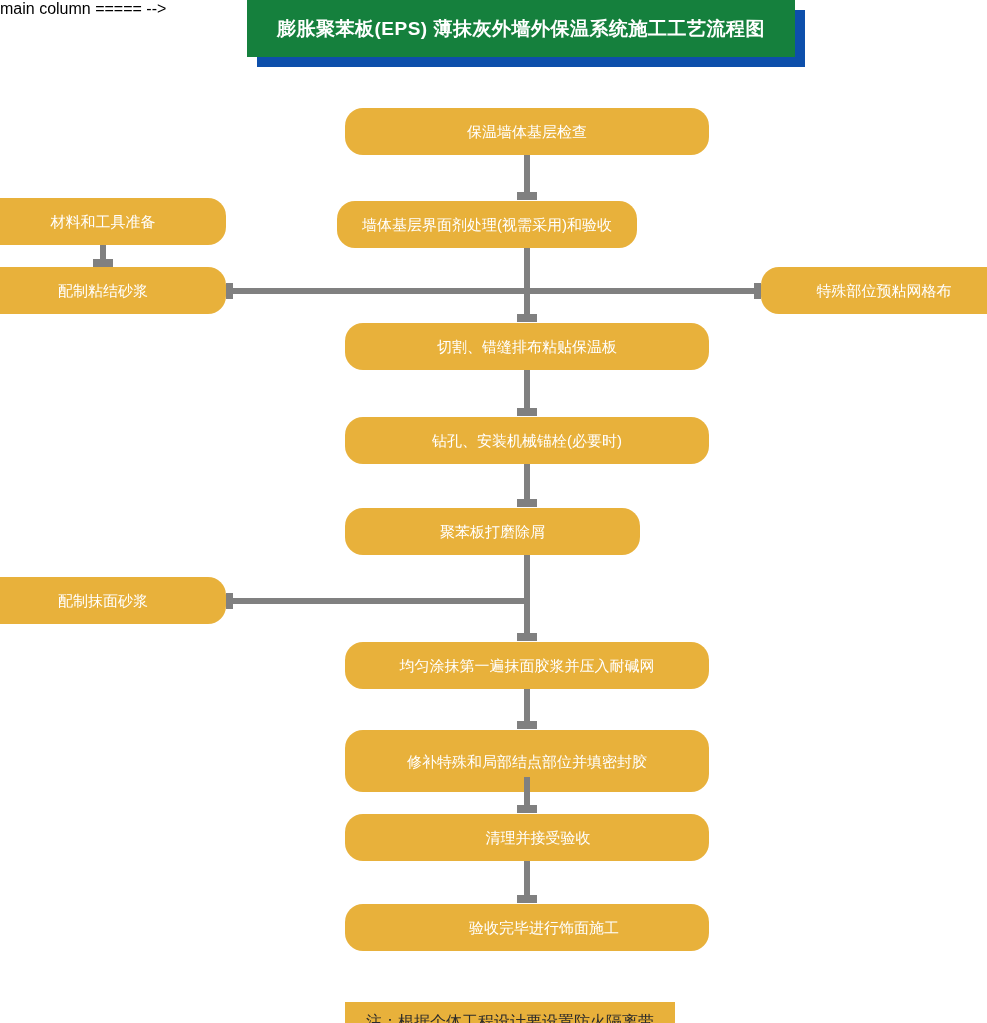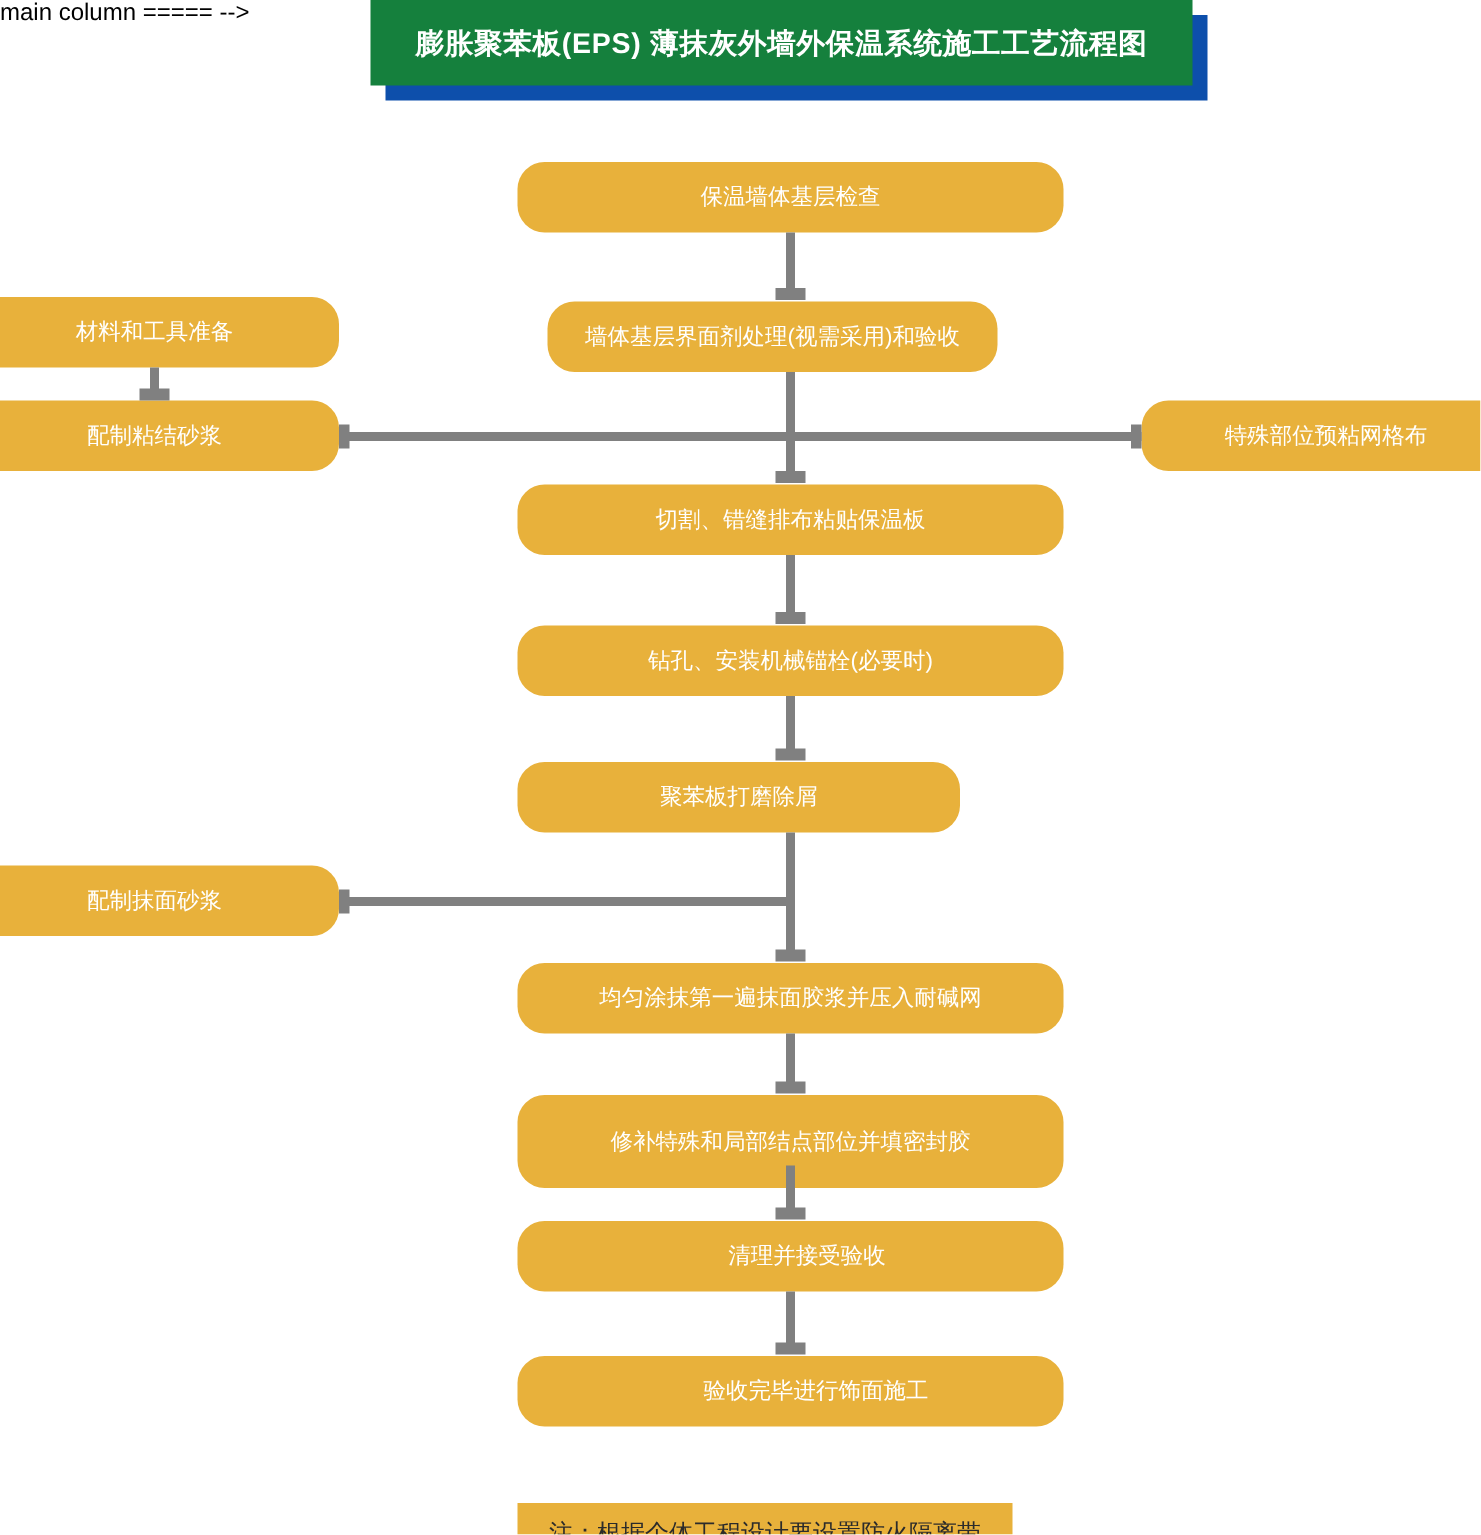--- a/index.html
+++ b/index.html
@@ -111,21 +111,21 @@
   <div class="title-shadow"></div>
   <div class="title-bar">
     <span class="title-text">膨胀聚苯板(EPS) 薄抹灰外墙外保温系统施工工艺流程图</span>
   </div>
 
   
   <div class="box" style="left:345px; top:108px; width:364px; height:47px;">
     <span class="box-label">保温墙体基层检查</span>
   </div>
 
-  <div class="box" style="left:365px; top:201px; width:300px; height:47px;">
+  <div class="box" style="left:337px; top:201px; width:300px; height:47px;">
     <span class="box-label">墙体基层界面剂处理(视需采用)和验收</span>
   </div>
 
   <div class="box" style="left:345px; top:323px; width:364px; height:47px;">
     <span class="box-label">切割、错缝排布粘贴保温板</span>
   </div>
 
   <div class="box" style="left:345px; top:417px; width:364px; height:47px;">
     <span class="box-label">钻孔、安装机械锚栓(必要时)</span>
   </div>

